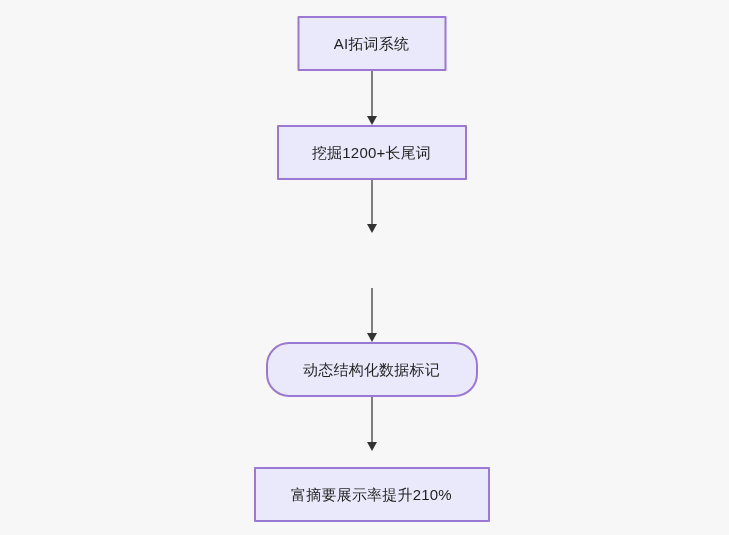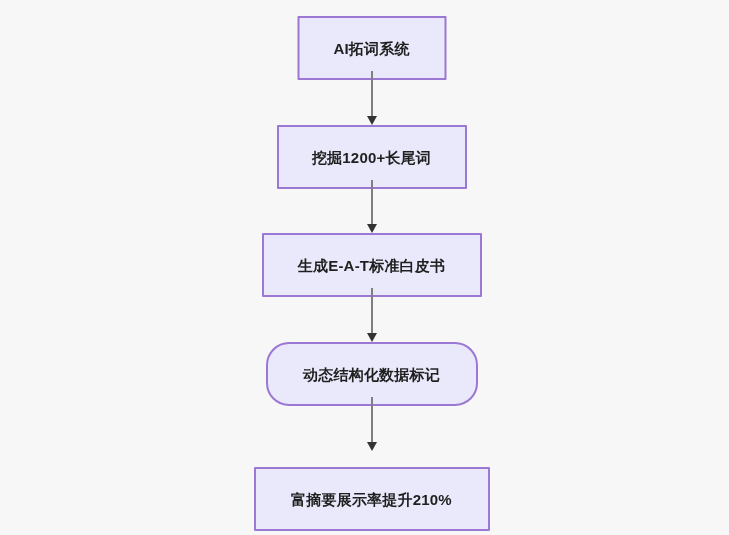--- a/index.html
+++ b/index.html
@@ -18,31 +18,30 @@
     position: relative;
     width: 729px;
     height: 535px;
     background: #f7f7f7;
   }
 
   
   .node {
     position: absolute;
     box-sizing: border-box;
-    height: 64px;
+    height: 55px;
     background: #e9e9fb;
     border: 2px solid #9a78d4;
     border-radius: 1px;
     display: flex;
     align-items: center;
     justify-content: center;
     left: 50%;
     transform: translateX(-50%);
     margin-left: 7px;
-    font-weight: bold;
   }
   .node-label {
     font-size: 15px;
     line-height: 1;
     color: #1f1f1f;
     white-space: nowrap;
     letter-spacing: 0.2px;
   }
 
   .node-1 { top: 16px;  width: 149px; }
@@ -104,23 +103,20 @@
 
   <div class="node node-2">
     <span class="node-label">挖掘1200+长尾词</span>
   </div>
 
   <div class="edge edge-2">
     <div class="edge-line"></div>
     <div class="edge-head"></div>
   </div>
 
-  <div class="node node-3">
-    <span class="node-label">生成E-A-T标准白皮书</span>
-  </div>
 
   <div class="edge edge-3">
     <div class="edge-line"></div>
     <div class="edge-head"></div>
   </div>
 
   <div class="node node-4">
     <span class="node-label">动态结构化数据标记</span>
   </div>
 

